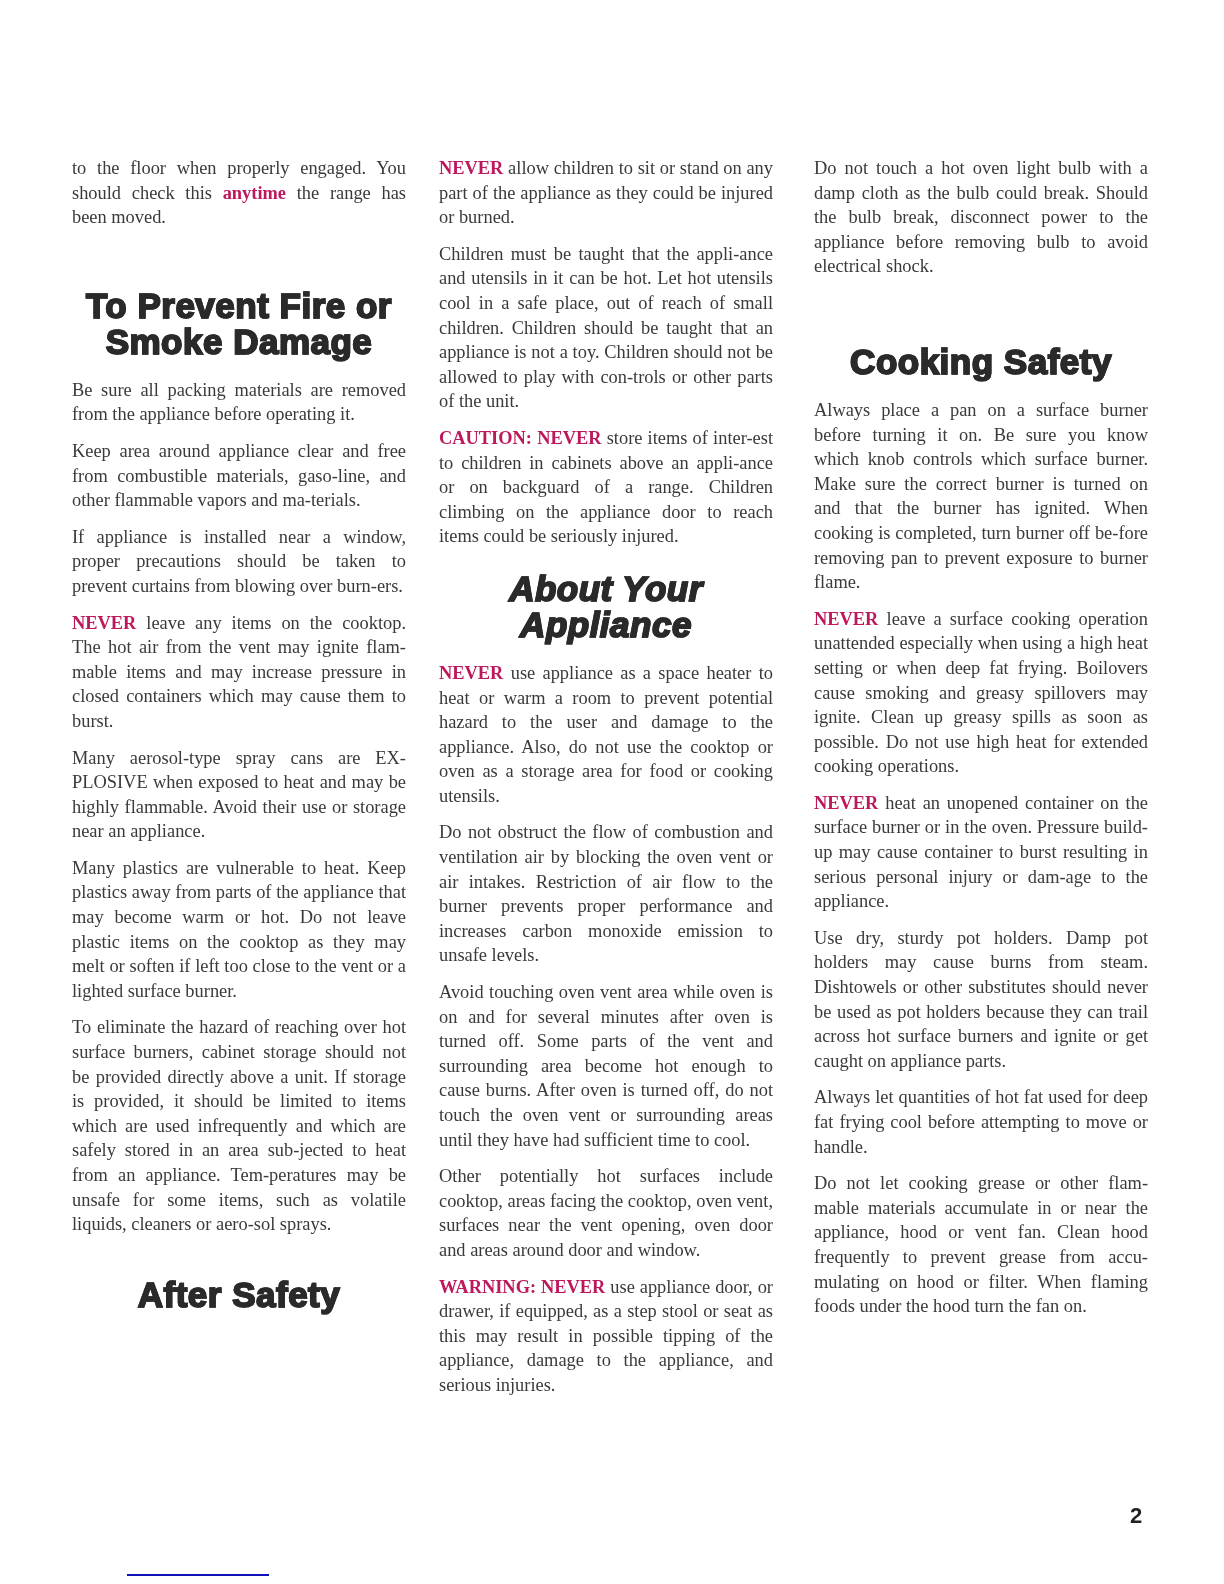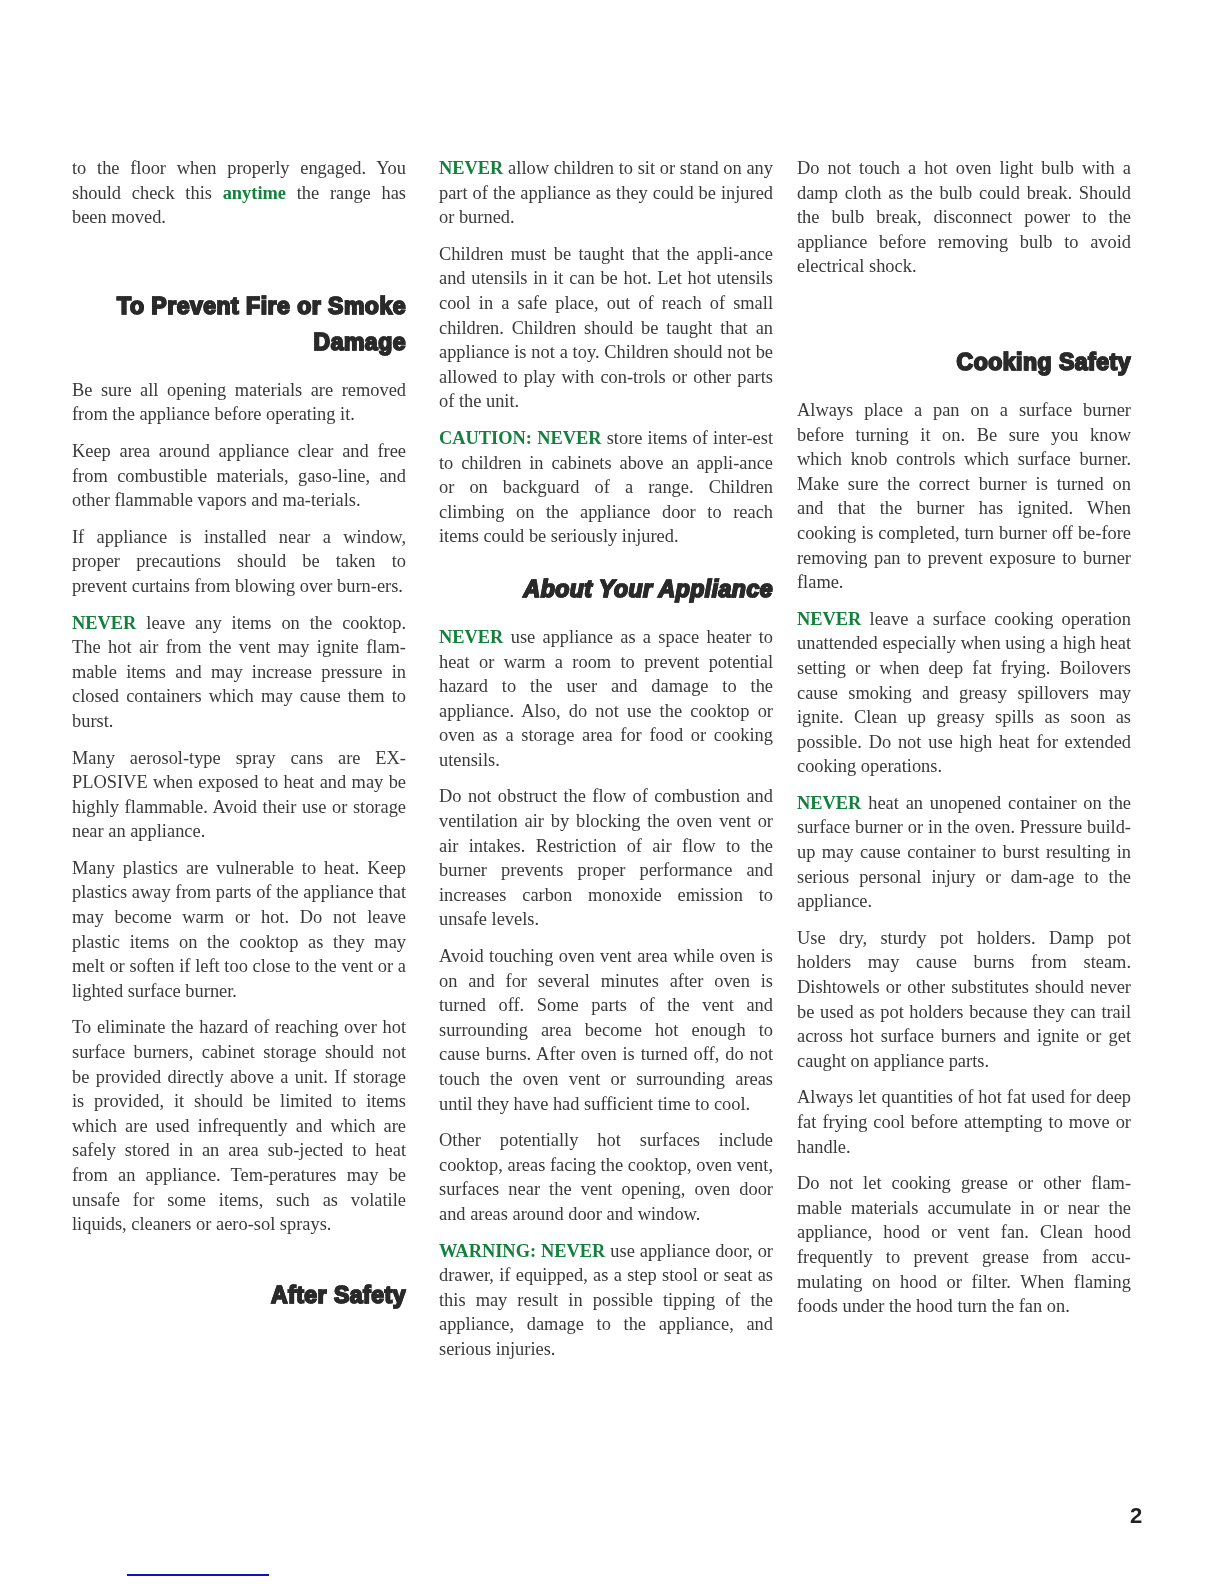--- a/index.html
+++ b/index.html
@@ -10,31 +10,31 @@
     width: 334px;
     font-family: "Liberation Serif", "DejaVu Serif", serif;
     font-size: 18.4px;
     line-height: 24.6px;
     color: #3a3a3a;
     text-align: justify;
     hyphens: manual;
   }
   #col1 { left: 72px; }
   #col2 { left: 439px; }
-  #col3 { left: 797px; }
+  #col3 { left: 814px; }
   .col p { margin: 0 0 12px 0; }
-  .col b { color: #15803d; font-weight: bold; }
+  .col b { color: #be185d; font-weight: bold; }
   .heading {
     font-family: "Liberation Sans", "DejaVu Sans", sans-serif;
     font-weight: 900;
-    font-size: 23px;
+    font-size: 35px;
     line-height: 36px;
     letter-spacing: 0.5px;
     color: #2a2a2a;
-    text-align: right;
+    text-align: center;
     margin: 0;
     -webkit-text-stroke: 1.6px #2a2a2a;
     background-image: repeating-linear-gradient(45deg, #111 0 1px, #555 1px 2px);
     -webkit-background-clip: text;
     background-clip: text;
   }
   #h-fire { margin-top: 58px; margin-bottom: 18px; }
   #h-child { margin-top: 40px; margin-bottom: 18px; }
   #h-about { margin-top: 22px; margin-bottom: 18px; font-style: italic; }
   #h-cooking { margin-top: 65px; margin-bottom: 18px; }
@@ -57,21 +57,21 @@
   }
 </style>
 </head>
 <body>
 
 <div class="col" id="col1">
   <p><span>to the floor when properly engaged. You should check this </span><b>anytime</b><span> the range has been moved.</span></p>
 
   <h2 class="heading" id="h-fire">To Prevent Fire or Smoke Damage</h2>
   <div>
-      <p><span>Be sure all opening materials are removed from the appliance before operating it.</span></p>
+      <p><span>Be sure all packing materials are removed from the appliance before operating it.</span></p>
       <p><span>Keep area around appliance clear and free from combustible materials, gaso-line, and other flammable vapors and ma-terials.</span></p>
       <p><span>If appliance is installed near a window, proper precautions should be taken to prevent curtains from blowing over burn-ers.</span></p>
       <p><b>NEVER</b><span> leave any items on the cooktop. The hot air from the vent may ignite flam-mable items and may increase pressure in closed containers which may cause them to burst.</span></p>
       <p><span>Many aerosol-type spray cans are EX-PLOSIVE when exposed to heat and may be highly flammable. Avoid their use or storage near an appliance.</span></p>
       <p><span>Many plastics are vulnerable to heat. Keep plastics away from parts of the appliance that may become warm or hot. Do not leave plastic items on the cooktop as they may melt or soften if left too close to the vent or a lighted surface burner.</span></p>
       <p><span>To eliminate the hazard of reaching over hot surface burners, cabinet storage should not be provided directly above a unit. If storage is provided, it should be limited to items which are used infrequently and which are safely stored in an area sub-jected to heat from an appliance. Tem-peratures may be unsafe for some items, such as volatile liquids, cleaners or aero-sol sprays.</span></p>
     </div>
 
   <h2 class="heading" id="h-child">After Safety</h2>
 </div>

